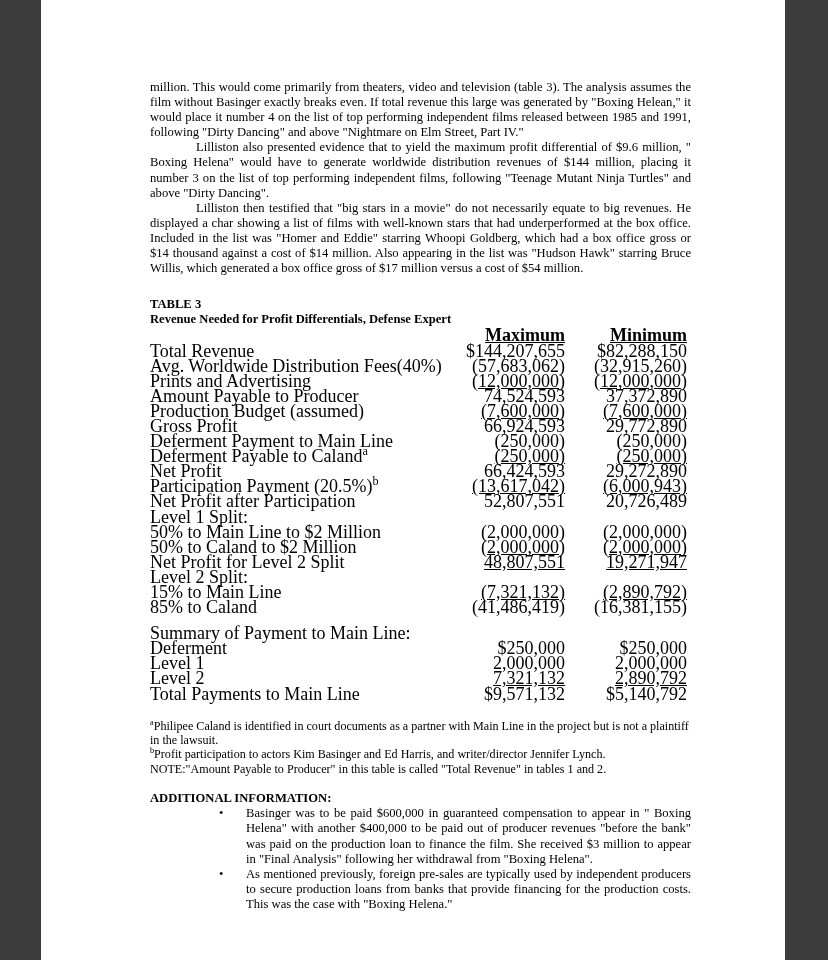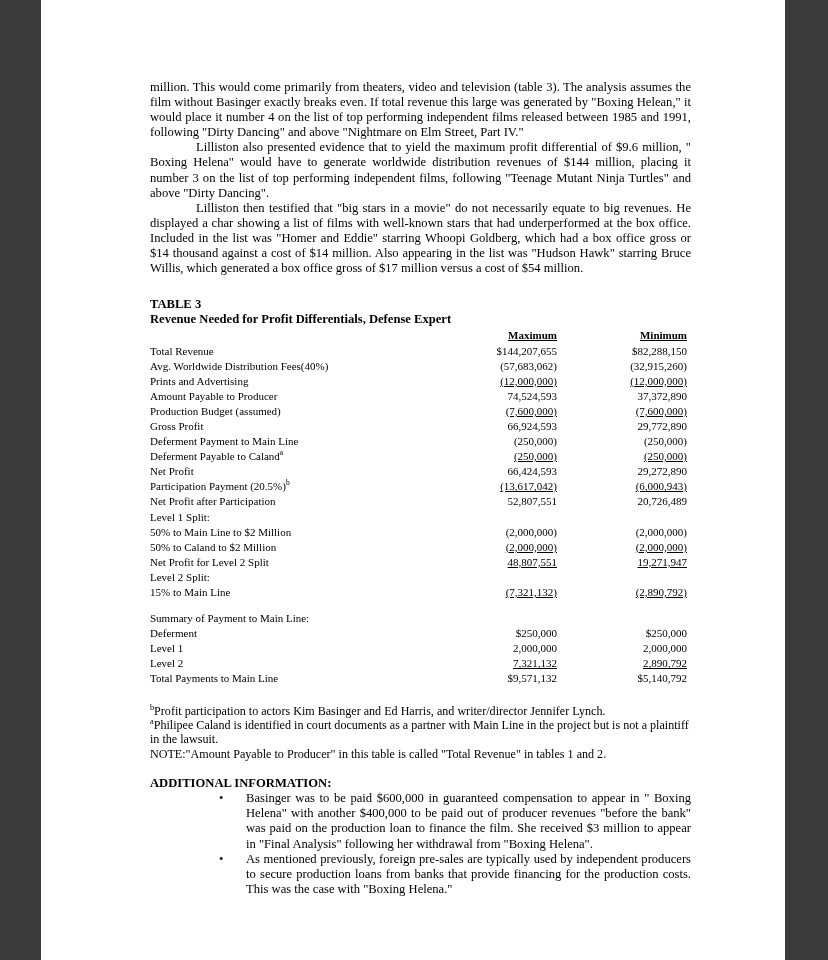--- a/index.html
+++ b/index.html
@@ -51,21 +51,21 @@
     margin-top: 21px;
   }
   .table-title {
     font-weight: bold;
     line-height: 15.1px;
   }
   table.fin {
     width: 100%;
     border-collapse: collapse;
     margin-top: 1px;
-    font-size: 11px;
+    font-size: 18px;
     line-height: 15.1px;
   }
   table.fin td {
     padding: 0;
     vertical-align: bottom;
     white-space: nowrap;
   }
   td.lbl { text-align: left; width: auto; }
   td.num {
     text-align: right;
@@ -223,20 +223,25 @@
               <tr>
                 <td class="lbl">Level 2 Split:</td>
                 <td class="num"></td>
                 <td class="num col-min"></td>
               </tr>
               <tr>
                 <td class="lbl indent1">15% to Main Line</td>
                 <td class="num"><span class="u-val">(7,321,132)</span></td>
                 <td class="num col-min"><span class="u-val">(2,890,792)</span></td>
               </tr>
+              <tr>
+                <td class="lbl indent1">85% to Caland</td>
+                <td class="num"><span>(41,486,419)</span></td>
+                <td class="num col-min"><span>(16,381,155)</span></td>
+              </tr>
             </tbody>
           <tbody id="fin-summary">
               <tr class="spacer">
                 <td></td>
                 <td></td>
                 <td></td>
               </tr>
               <tr>
                 <td class="lbl">Summary of Payment to Main Line:</td>
                 <td class="num"></td>
@@ -260,22 +265,22 @@
               <tr>
                 <td class="lbl">Total Payments to Main Line</td>
                 <td class="num"><span>$9,571,132</span></td>
                 <td class="num col-min"><span>$5,140,792</span></td>
               </tr>
             </tbody>
         </table>
       </div>
 
       <div class="footnotes" id="footnotes">
+          <p><sup>a</sup><span>Philipee Caland is identified in court documents as a partner with Main Line in the project but is not a plaintiff in the lawsuit.</span></p>
           <p><sup>b</sup><span>Profit participation to actors Kim Basinger and Ed Harris, and writer/director Jennifer Lynch.</span></p>
-          <p><sup>a</sup><span>Philipee Caland is identified in court documents as a partner with Main Line in the project but is not a plaintiff in the lawsuit.</span></p>
           <p><span>NOTE:"Amount Payable to Producer" in this table is called "Total Revenue" in tables 1 and 2.</span></p>
         </div>
 
       <div class="addl">
         <div class="addl-title">ADDITIONAL INFORMATION:</div>
         <ul class="addl-list" id="addl-list">
             <li><span class="bullet">•</span><span>Basinger was to be paid $600,000 in guaranteed compensation to appear in " Boxing Helena" with another $400,000 to be paid out of producer revenues "before the bank" was paid on the production loan to finance the film.  She received $3 million to appear in "Final Analysis" following her withdrawal from "Boxing Helena".</span></li>
             <li><span class="bullet">•</span><span>As mentioned previously, foreign pre-sales are typically used by independent producers to secure production loans from banks that provide financing for the production costs.  This was the case with "Boxing Helena."</span></li>
           </ul>
       </div>

